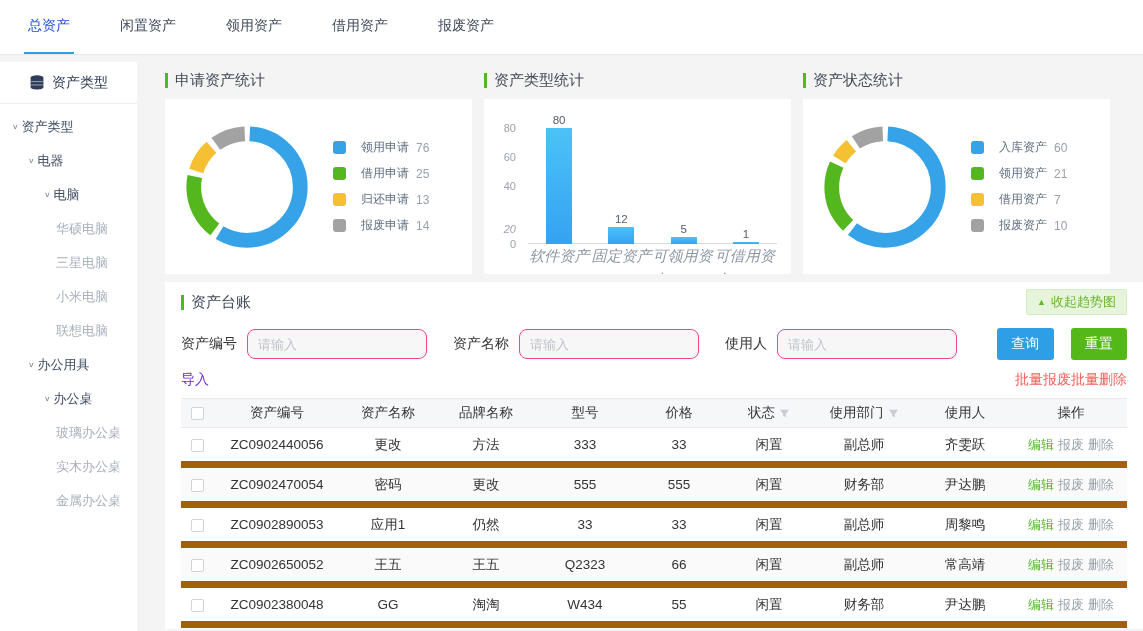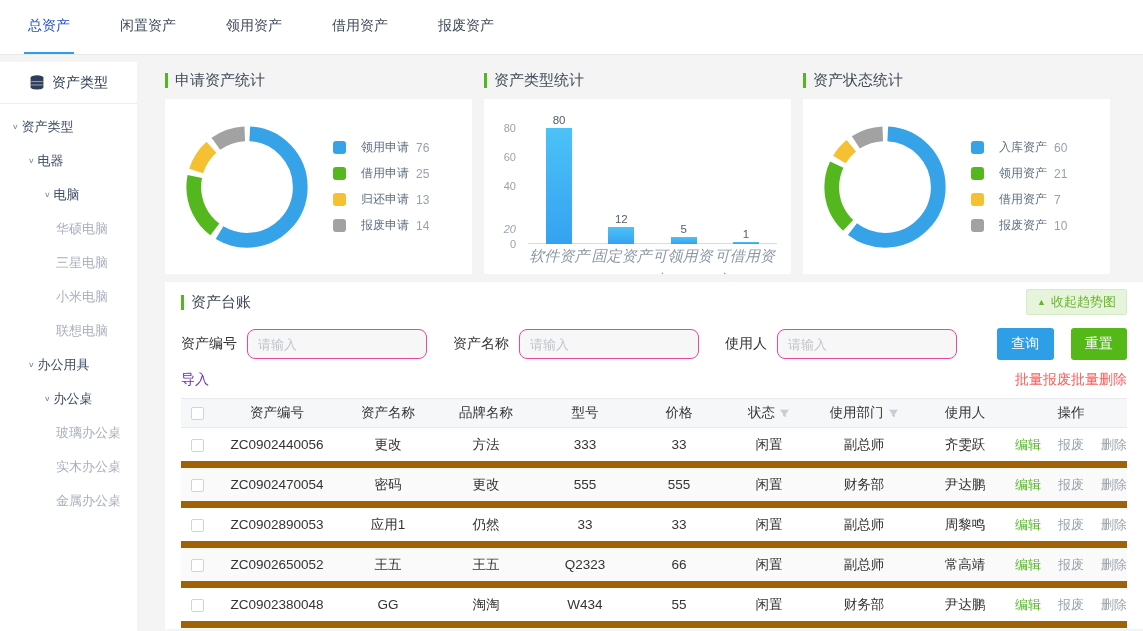--- a/index.html
+++ b/index.html
@@ -82,21 +82,21 @@
   .grid-table { margin-top:8px; }
   .grid-row { display:grid; grid-template-columns:32px 128px 94px 102px 96px 92px 88px 102px 100px 1fr;
               align-items:center; text-align:center; }
   .grid-head { height:30px; background:#f6f7f9; border-top:1px solid #e8eaee;
                border-bottom:1px solid #e8eaee; font-size:13.5px; color:#333; }
   .grid-head .hcell { display:flex; align-items:center; justify-content:center; gap:4px; }
   .grid-body .grid-row { height:40px; font-size:13.5px; color:#333; border-bottom:7px solid #a16207; }
   .grid-body .grid-row:nth-child(even) { background:#fafafa; }
   .checkbox { display:inline-block; width:13px; height:13px; border:1px solid #d0d3d9;
               border-radius:2px; background:#fff; cursor:pointer; vertical-align:middle; }
-  .actions { display:flex; gap:17px; font-size:13px; }
+  .actions { display:flex; justify-content:center; gap:4px; font-size:13px; }
   .act-edit { color:#52b81f; cursor:pointer; }
   .act-muted { color:#9aa3ad; cursor:pointer; }
   .funnel { display:inline-block; }
 
   
   .db-icon { width:16px; height:15px; }
 </style>
 </head>
 <body>
 

